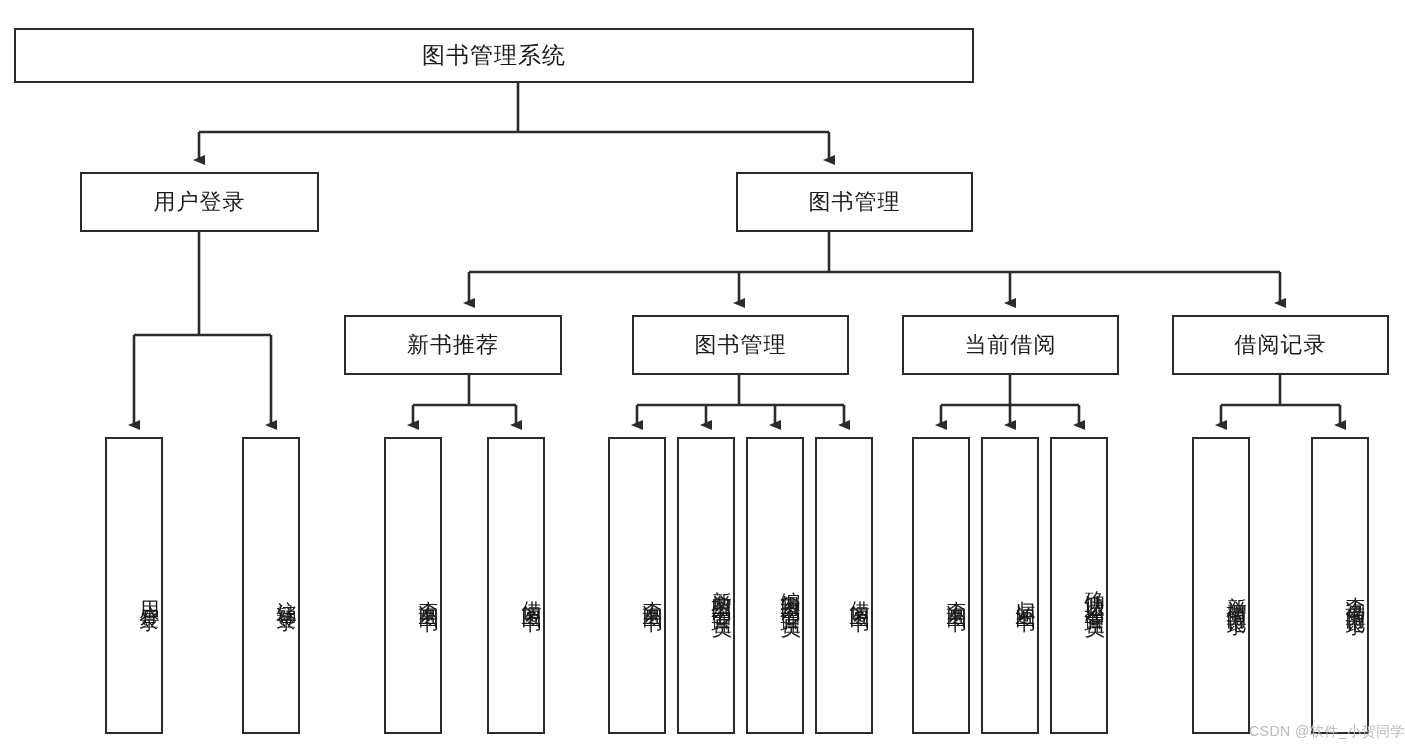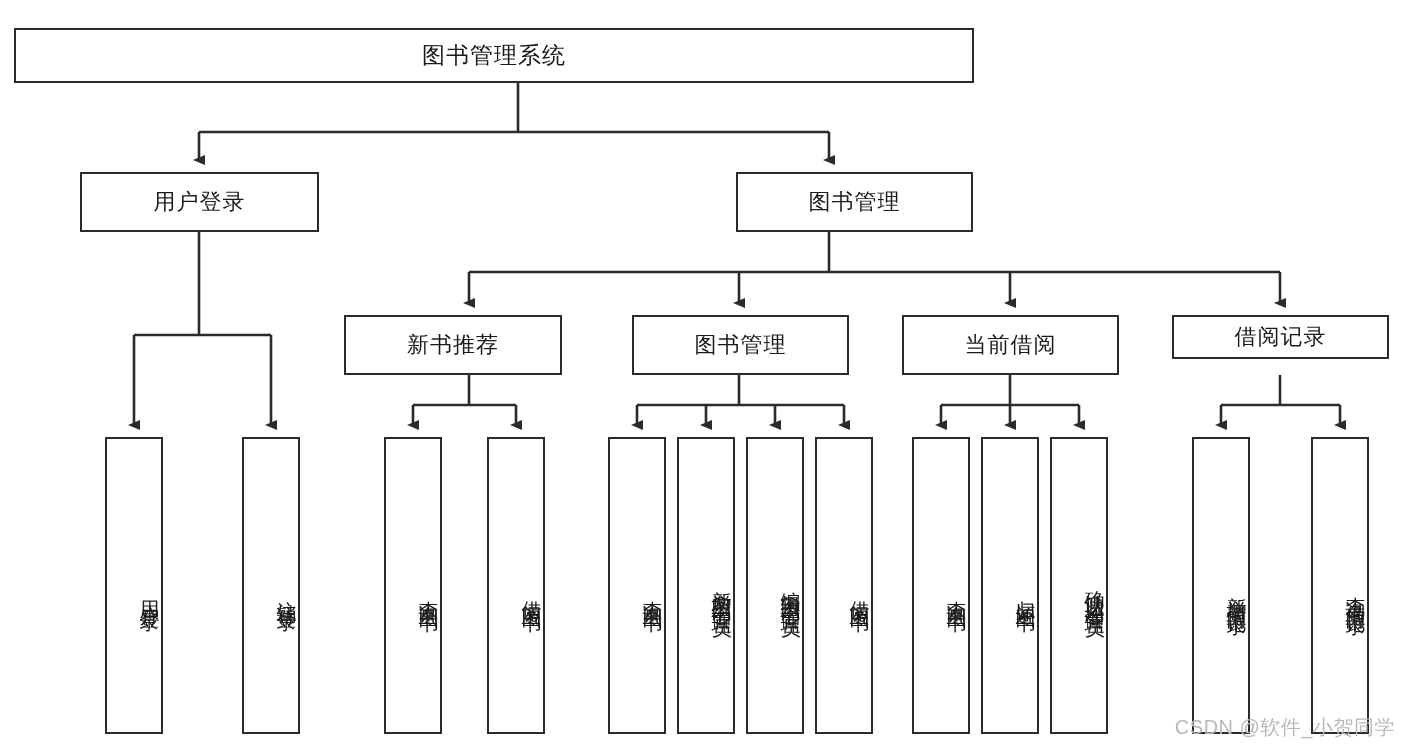--- a/index.html
+++ b/index.html
@@ -48,23 +48,23 @@
     justify-content:center;
   }
   .vtext{
     writing-mode:vertical-rl;
     text-orientation:upright;
     letter-spacing:4px;
     display:block;
   }
   .watermark{
     position:absolute;
-    right:10px;
+    right:0;
     bottom:6px;
-    font-size:20px;
+    font-size:14px;
     color:#b8b8b8;
     white-space:nowrap;
     letter-spacing:0.5px;
   }
 </style>
 </head>
 <body>
 
 <div id="canvas">
 
@@ -131,21 +131,21 @@
 
   <div class="node h" style="left:344px; top:315px; width:218px; height:60px;">
     <span>新书推荐</span>
   </div>
   <div class="node h" style="left:632px; top:315px; width:217px; height:60px;">
     <span>图书管理</span>
   </div>
   <div class="node h" style="left:902px; top:315px; width:217px; height:60px;text-align:center;">
     <span>当前借阅</span>
   </div>
-  <div class="node h" style="left:1172px; top:315px; width:217px; height:44px;font-family:Liberation Serif, serif;">
+  <div class="node h" style="left:1172px; top:315px; width:217px; height:60px;font-family:Liberation Serif, serif;">
     <span>借阅记录</span>
   </div>
 
   <div class="node v" style="left:105px; top:437px; width:58px; height:297px;">
     <span class="vtext">用户登录</span>
   </div>
   <div class="node v" style="left:242px; top:437px; width:58px; height:297px;">
     <span class="vtext">注销登录</span>
   </div>
 

